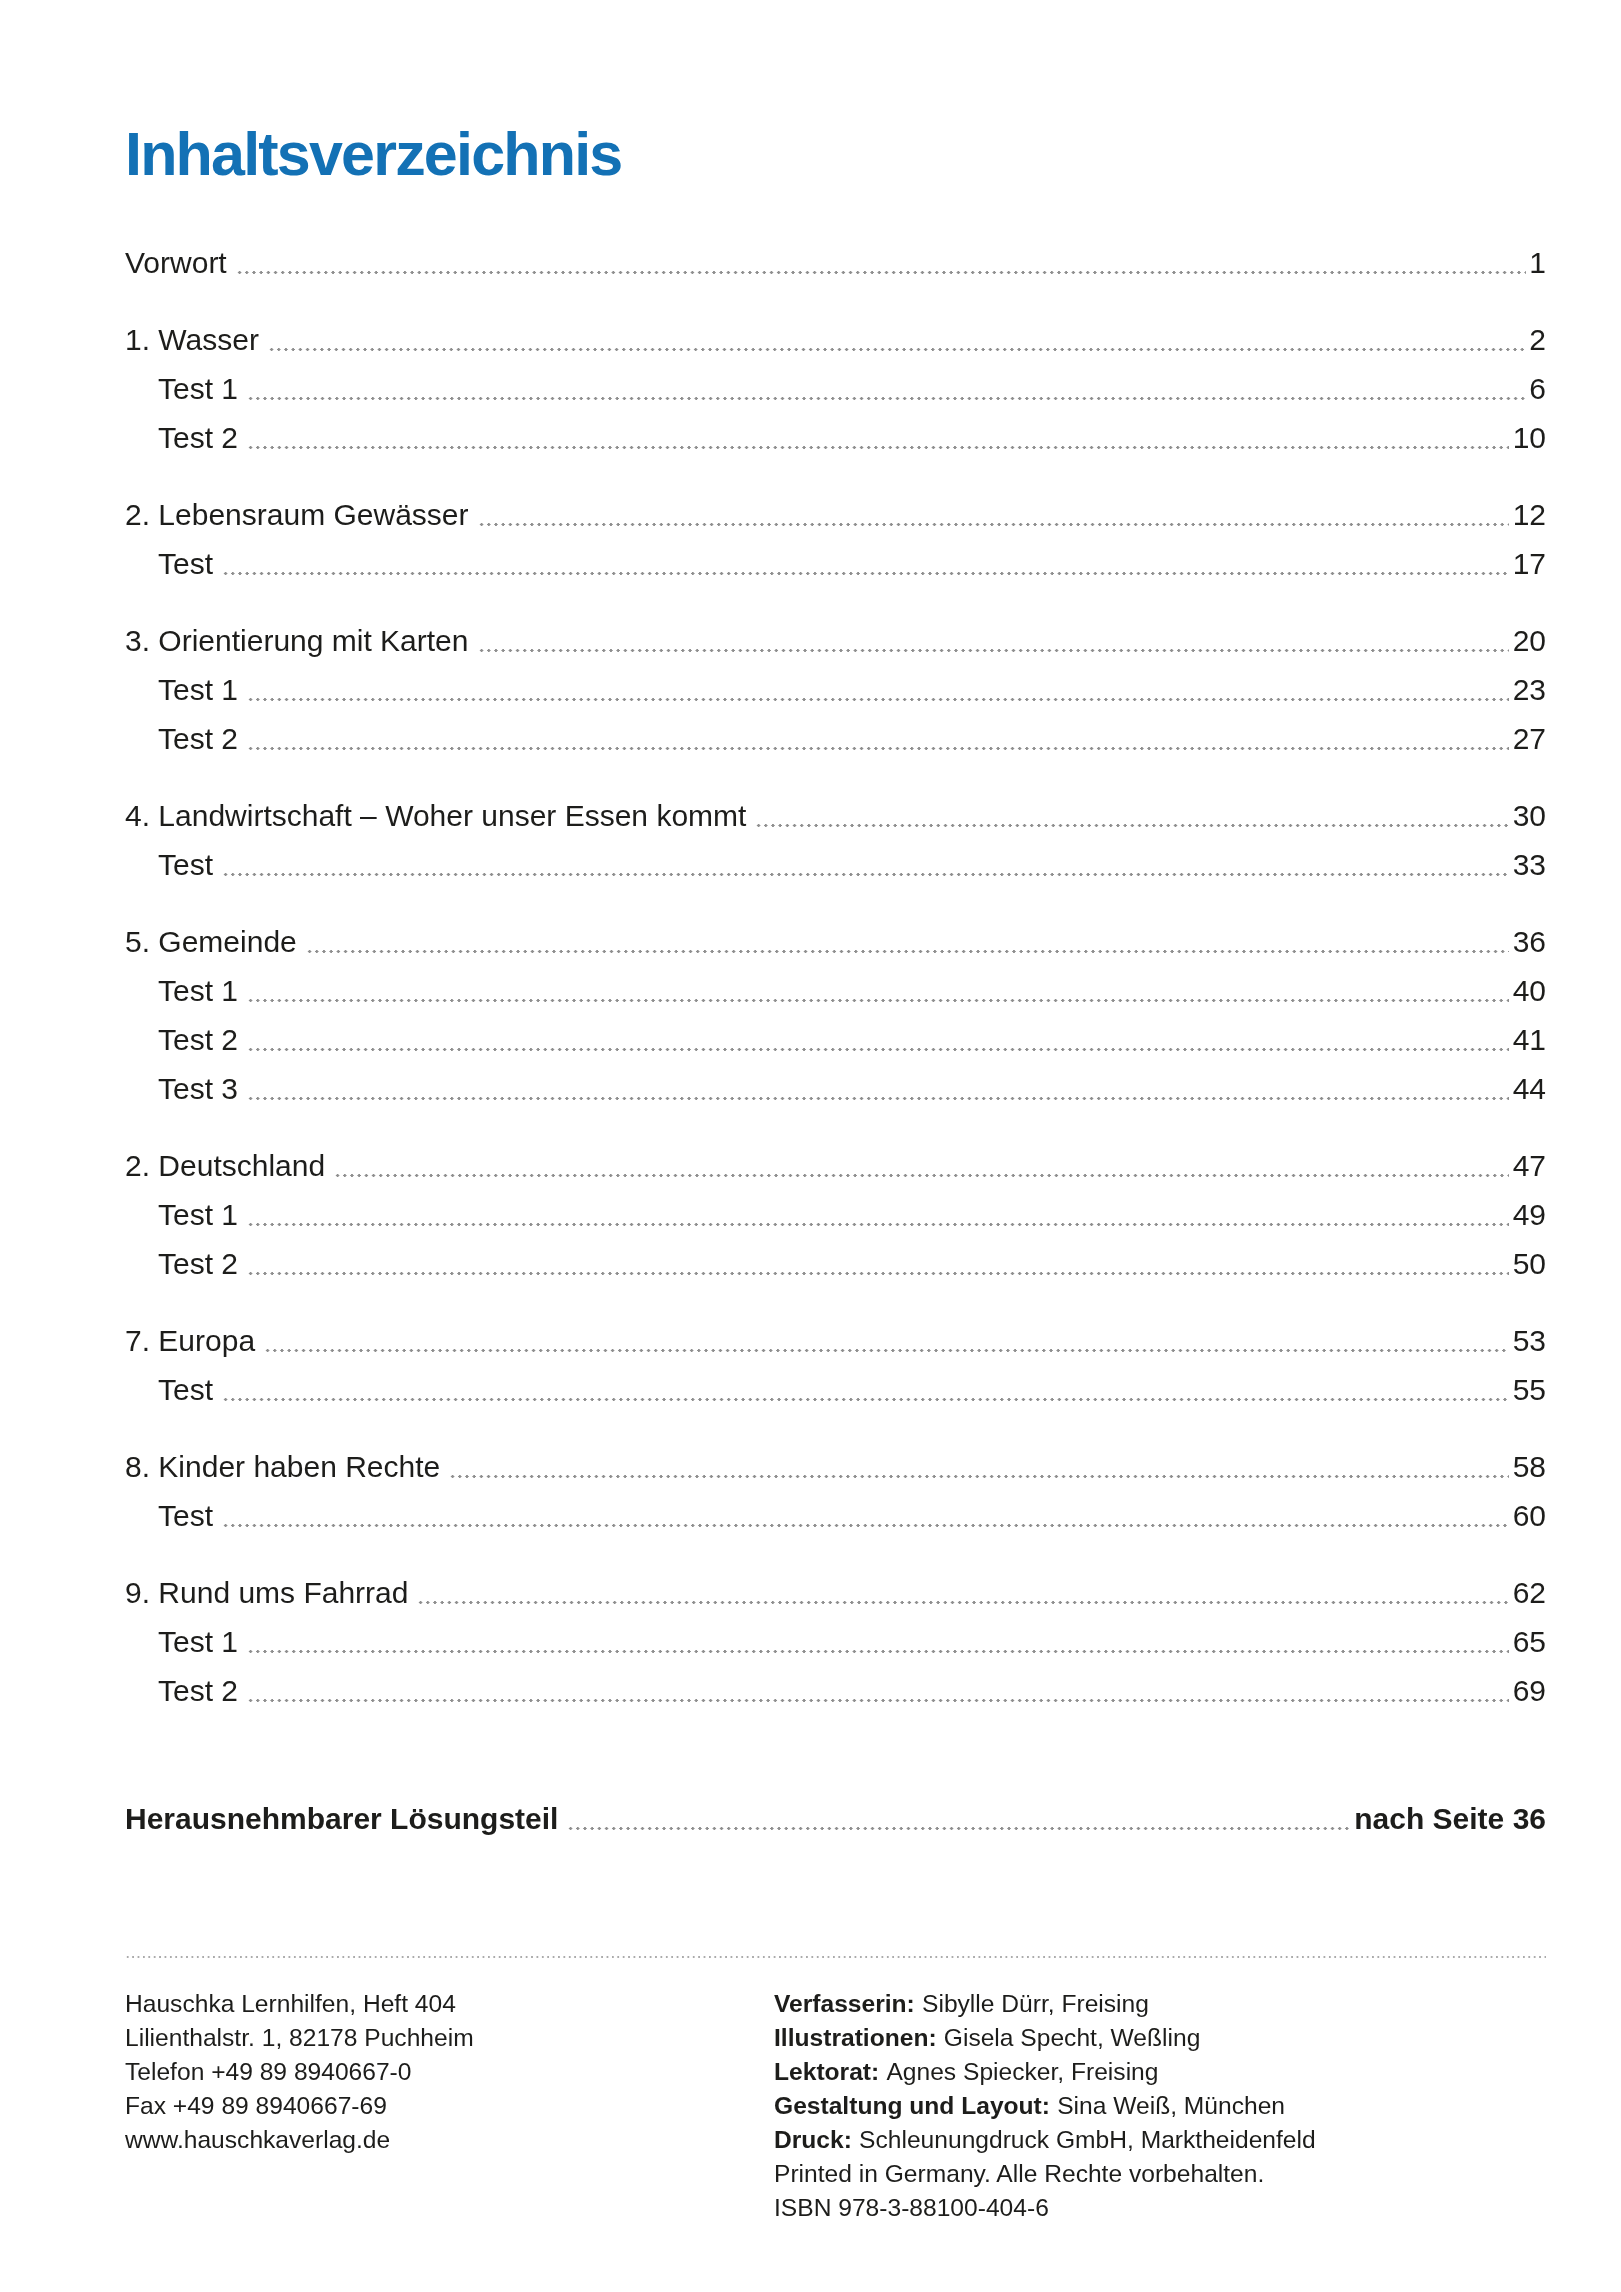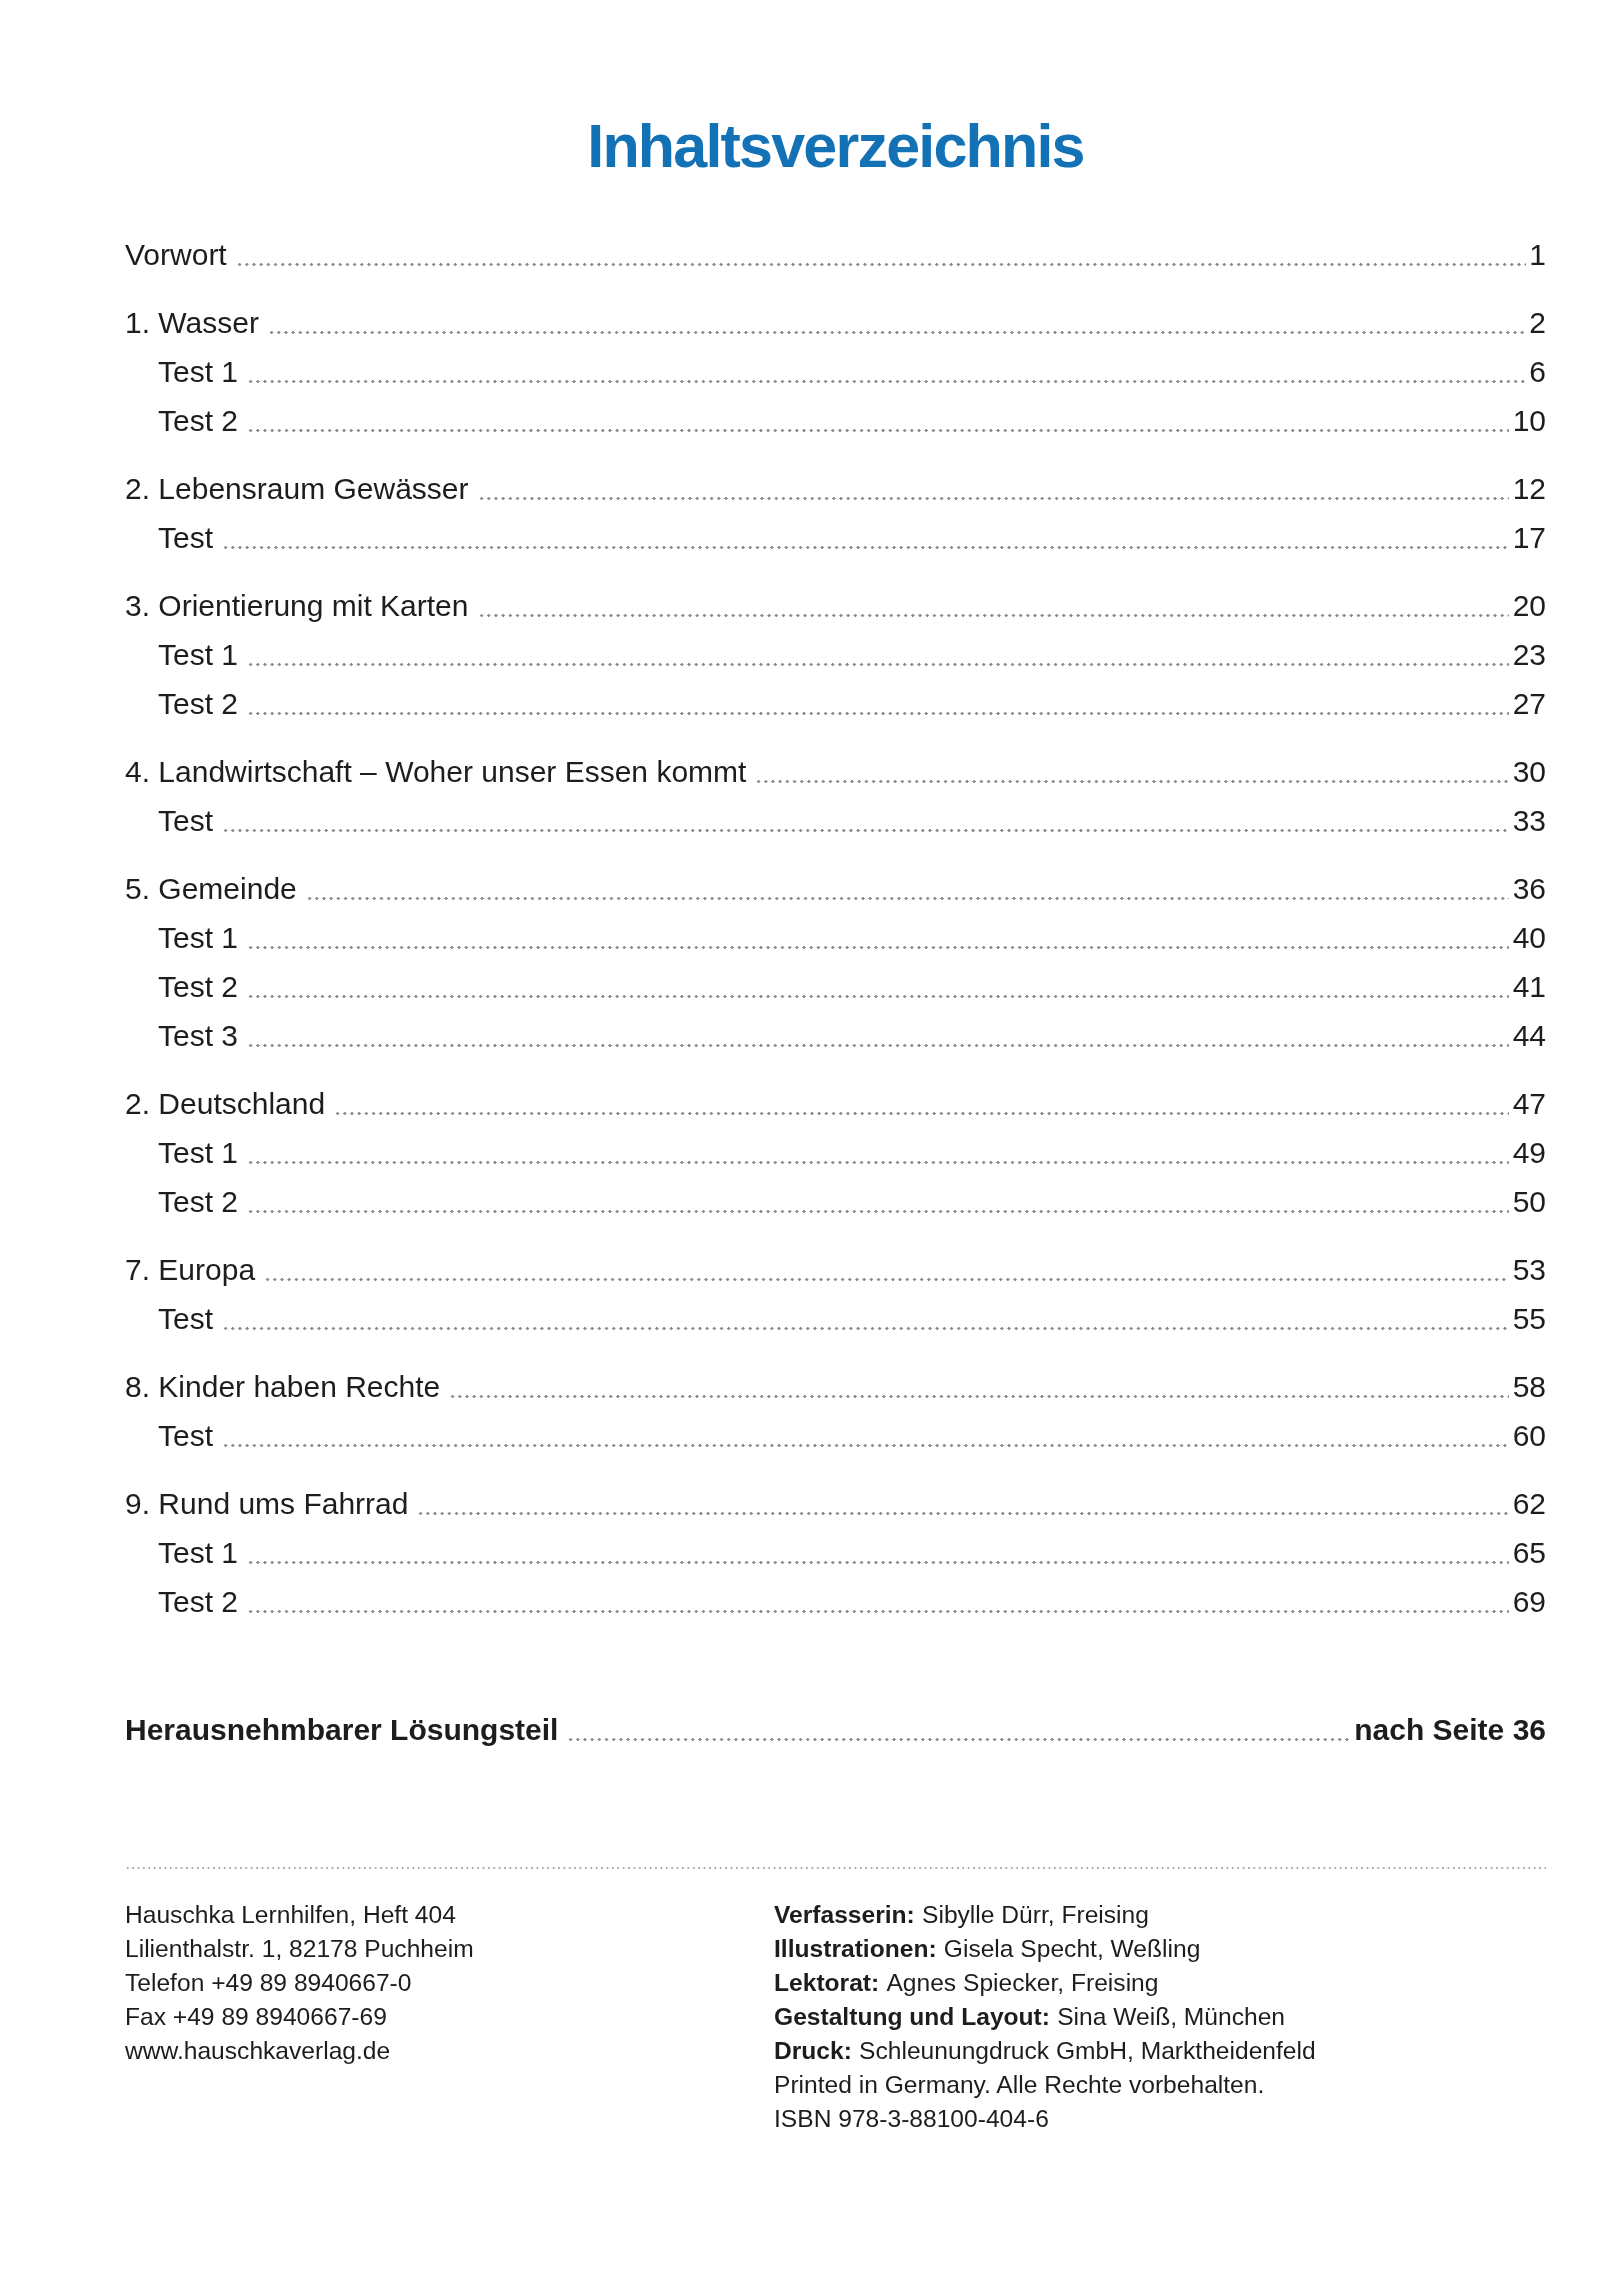--- a/index.html
+++ b/index.html
@@ -15,37 +15,36 @@
     position: relative;
     overflow: hidden;
   }
   .page {
     box-sizing: border-box;
     width: 1622px;
     height: 2293px;
     padding: 106px 76px 0 125px;
   }
   .title {
-    margin: 8px 0 52px 0;
+    margin: 16px 0 52px 0;
     font-size: 61px;
     font-weight: bold;
     letter-spacing: -1.8px;
     color: #1371b5;
     line-height: 1.05;
-    text-align: center;
   }
   
   .toc-row {
     display: flex;
     align-items: flex-end;
     height: 49px;
     font-size: 30px;
     line-height: 49px;
   }
-  .toc-row.group-start { margin-top: 19px; }
+  .toc-row.group-start { margin-top: 28px; }
   .toc-row:first-child { margin-top: 0; }
   .toc-row.sub .toc-label { padding-left: 33px; }
   .toc-label { white-space: nowrap; }
   .toc-page { white-space: nowrap; }
   .dots {
     flex: 1 1 auto;
     align-self: flex-end;
     height: 5.4px;
     margin: 0 3.6px 11.6px 9px;
     background-image: radial-gradient(circle, #8f8f8f 1.4px, rgba(0,0,0,0) 1.7px);

